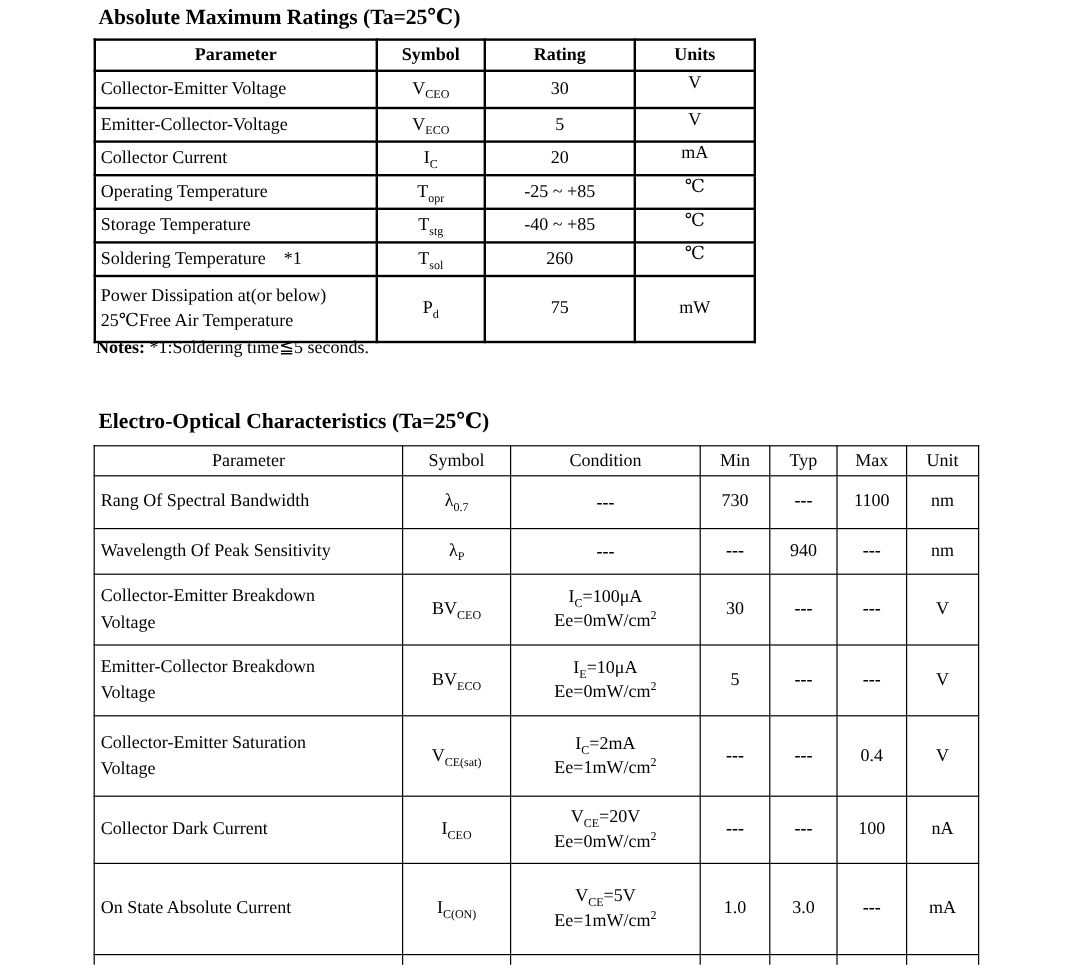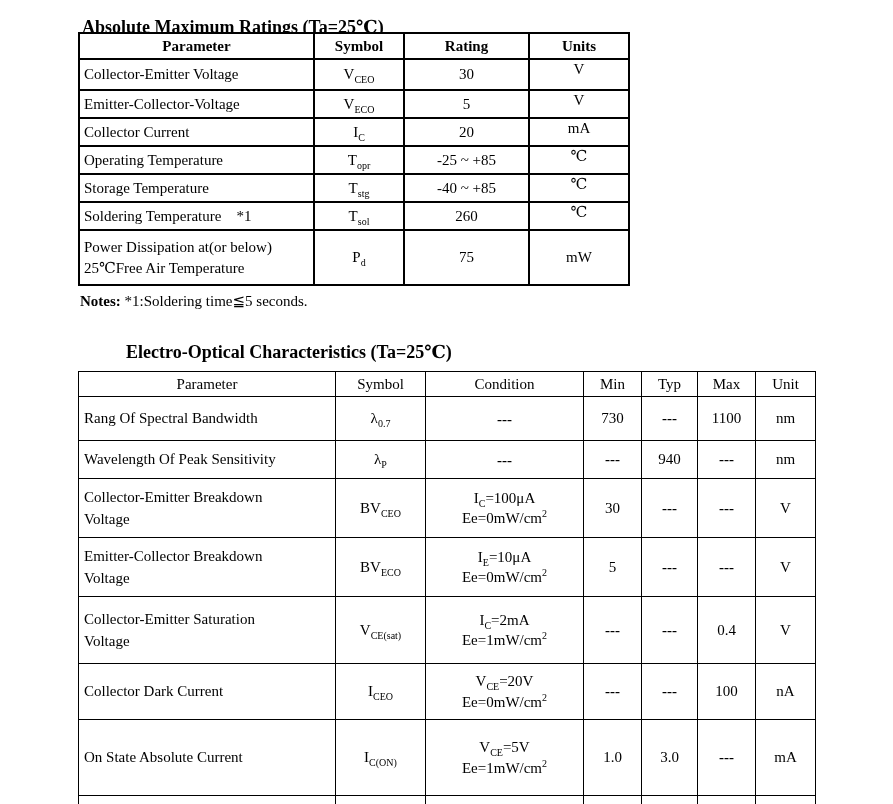--- a/index.html
+++ b/index.html
@@ -2,23 +2,23 @@
 <html><head>
 <meta charset="utf-8">
 <style>
   html,body { margin:0; padding:0; }
   body {
     width:893px; height:804px; overflow:hidden; position:relative;
     background:#ffffff; color:#000000;
     font-family:"Liberation Serif","DejaVu Serif",serif;
   }
   .title { position:absolute; font-weight:bold; font-size:18px; white-space:nowrap; }
-  #amr-title { left:82px; top:16px; }
-  #eoc-title { left:82px; top:341px;margin-left:44px; }
-  #notes { position:absolute; left:80px; top:292px; font-size:15px; white-space:pre-wrap; }
+  #amr-title { left:82px; top:4px; }
+  #eoc-title { left:82px; top:341px; }
+  #notes { position:absolute; left:80px; top:280px; font-size:15px; white-space:pre-wrap; }
   #notes .b { font-weight:bold; }
 
   table { border-collapse:collapse; table-layout:fixed; position:absolute; background:#fff;padding-left:12px; }
   td, th { overflow:hidden; font-size:15px; font-weight:normal; text-align:center; vertical-align:middle; padding:0; }
 
   
   #amr-table { left:78px; top:32px; }
   #amr-table td, #amr-table th { border:2px solid #000; }
   #amr-table th { font-weight:bold; }
   #amr-table td.param { text-align:left; padding:1px 4px; white-space:pre-wrap; vertical-align:middle; line-height:1.35; }

